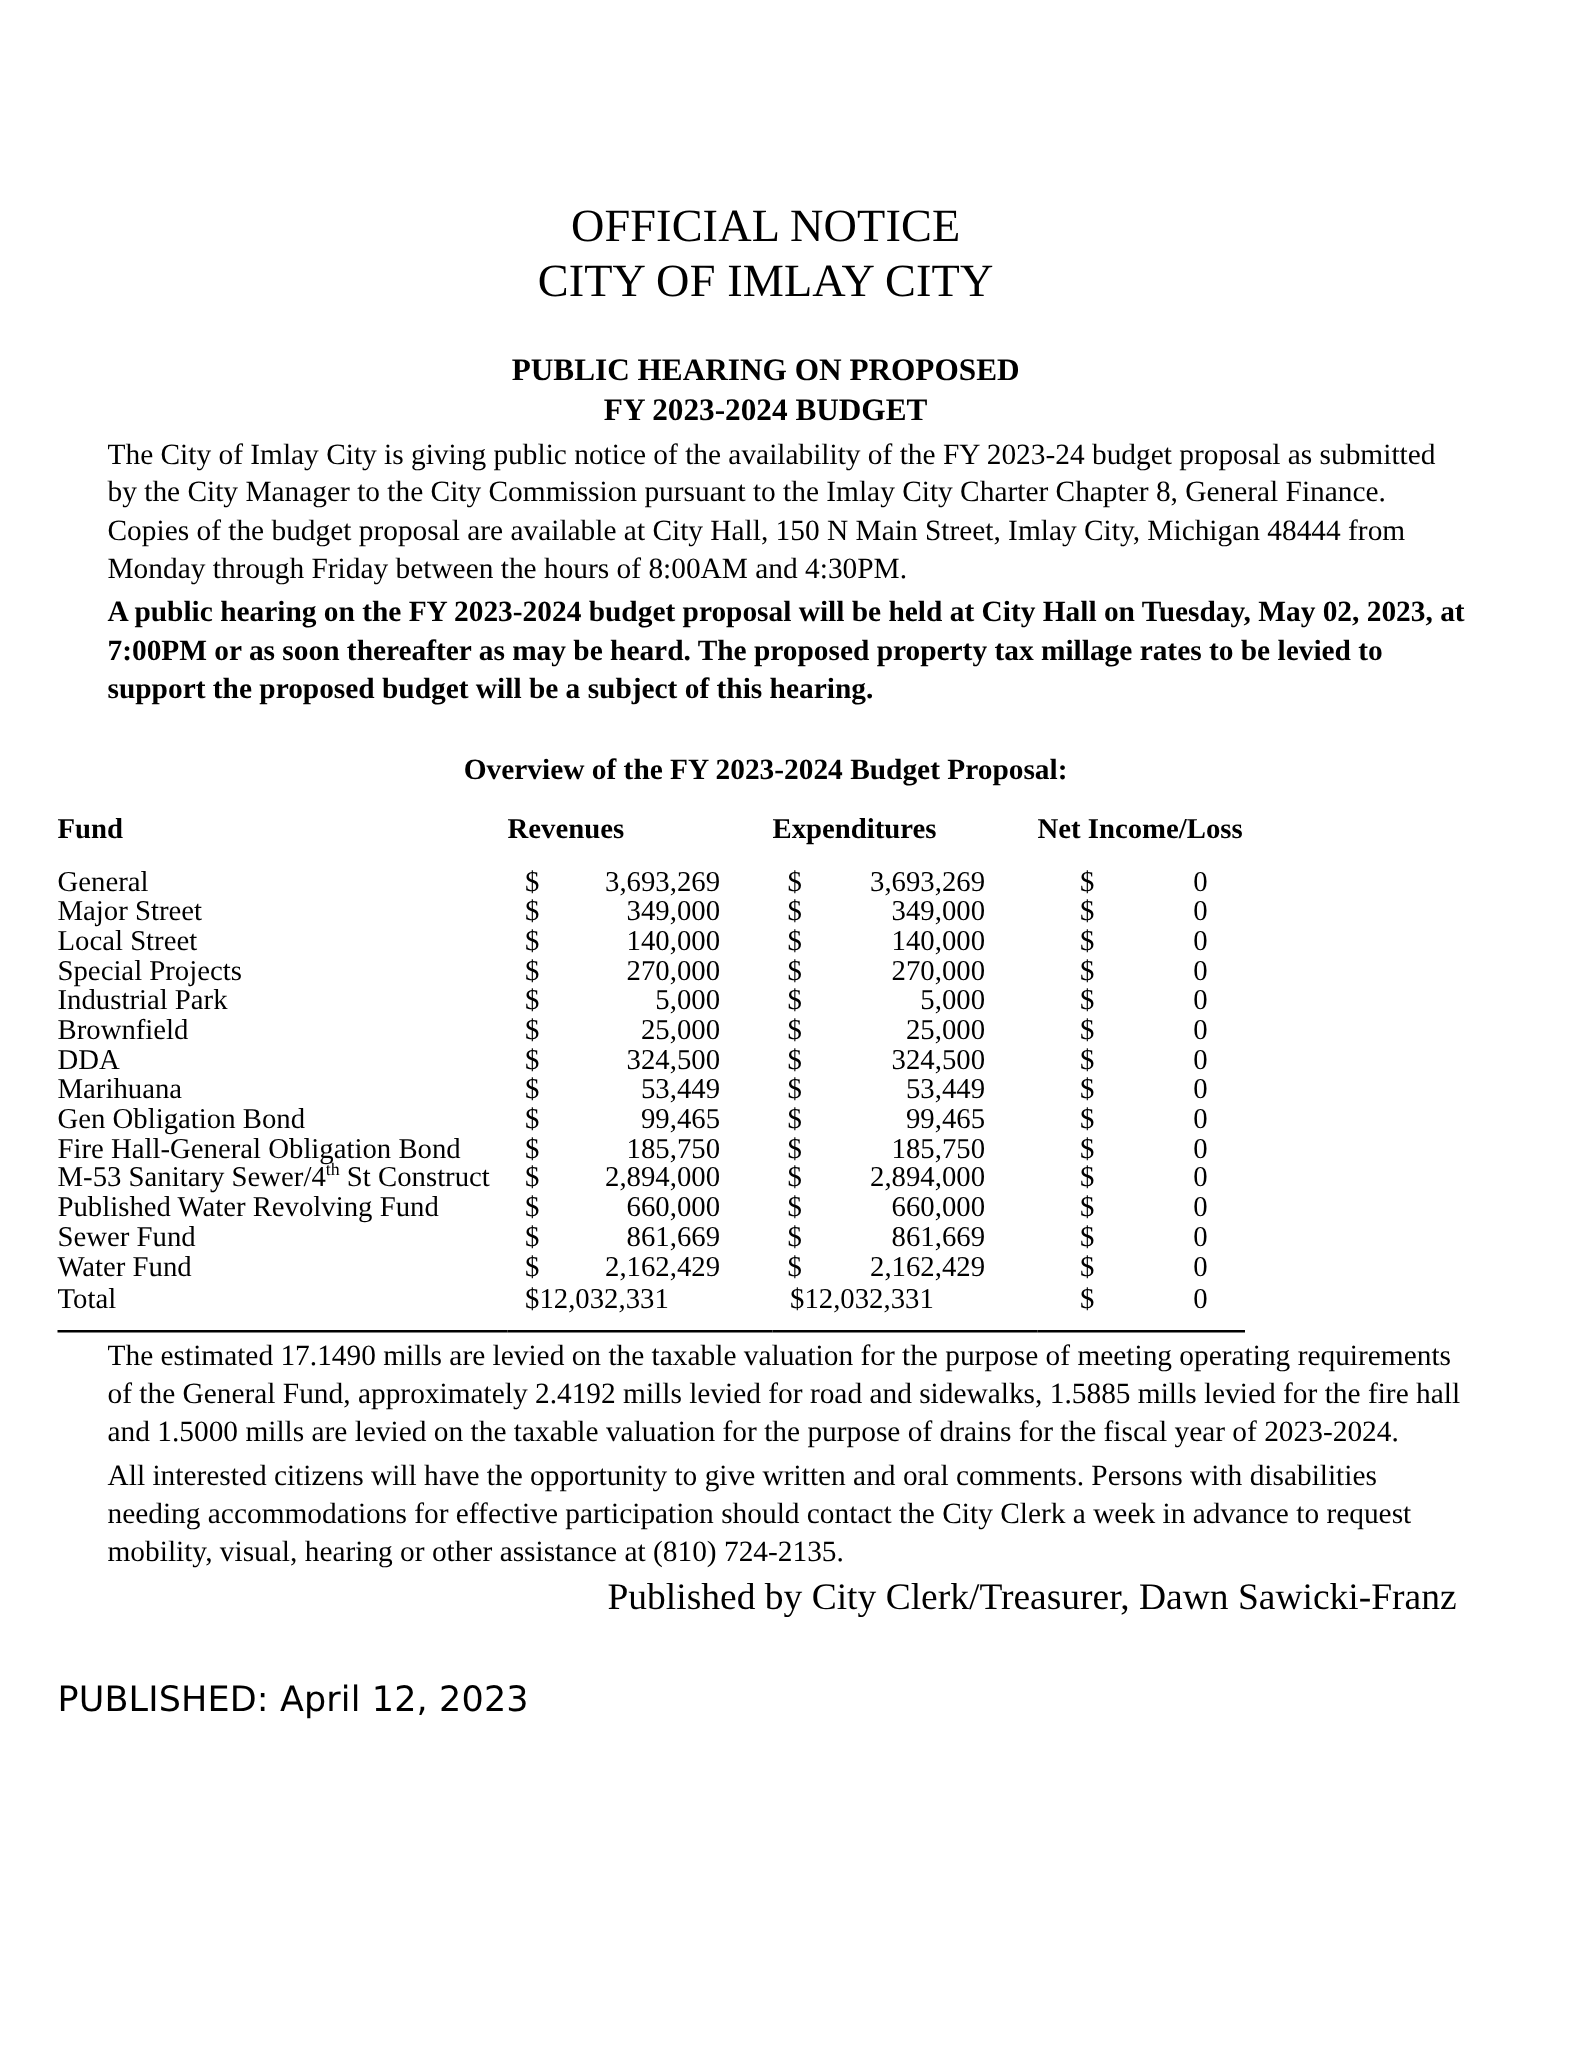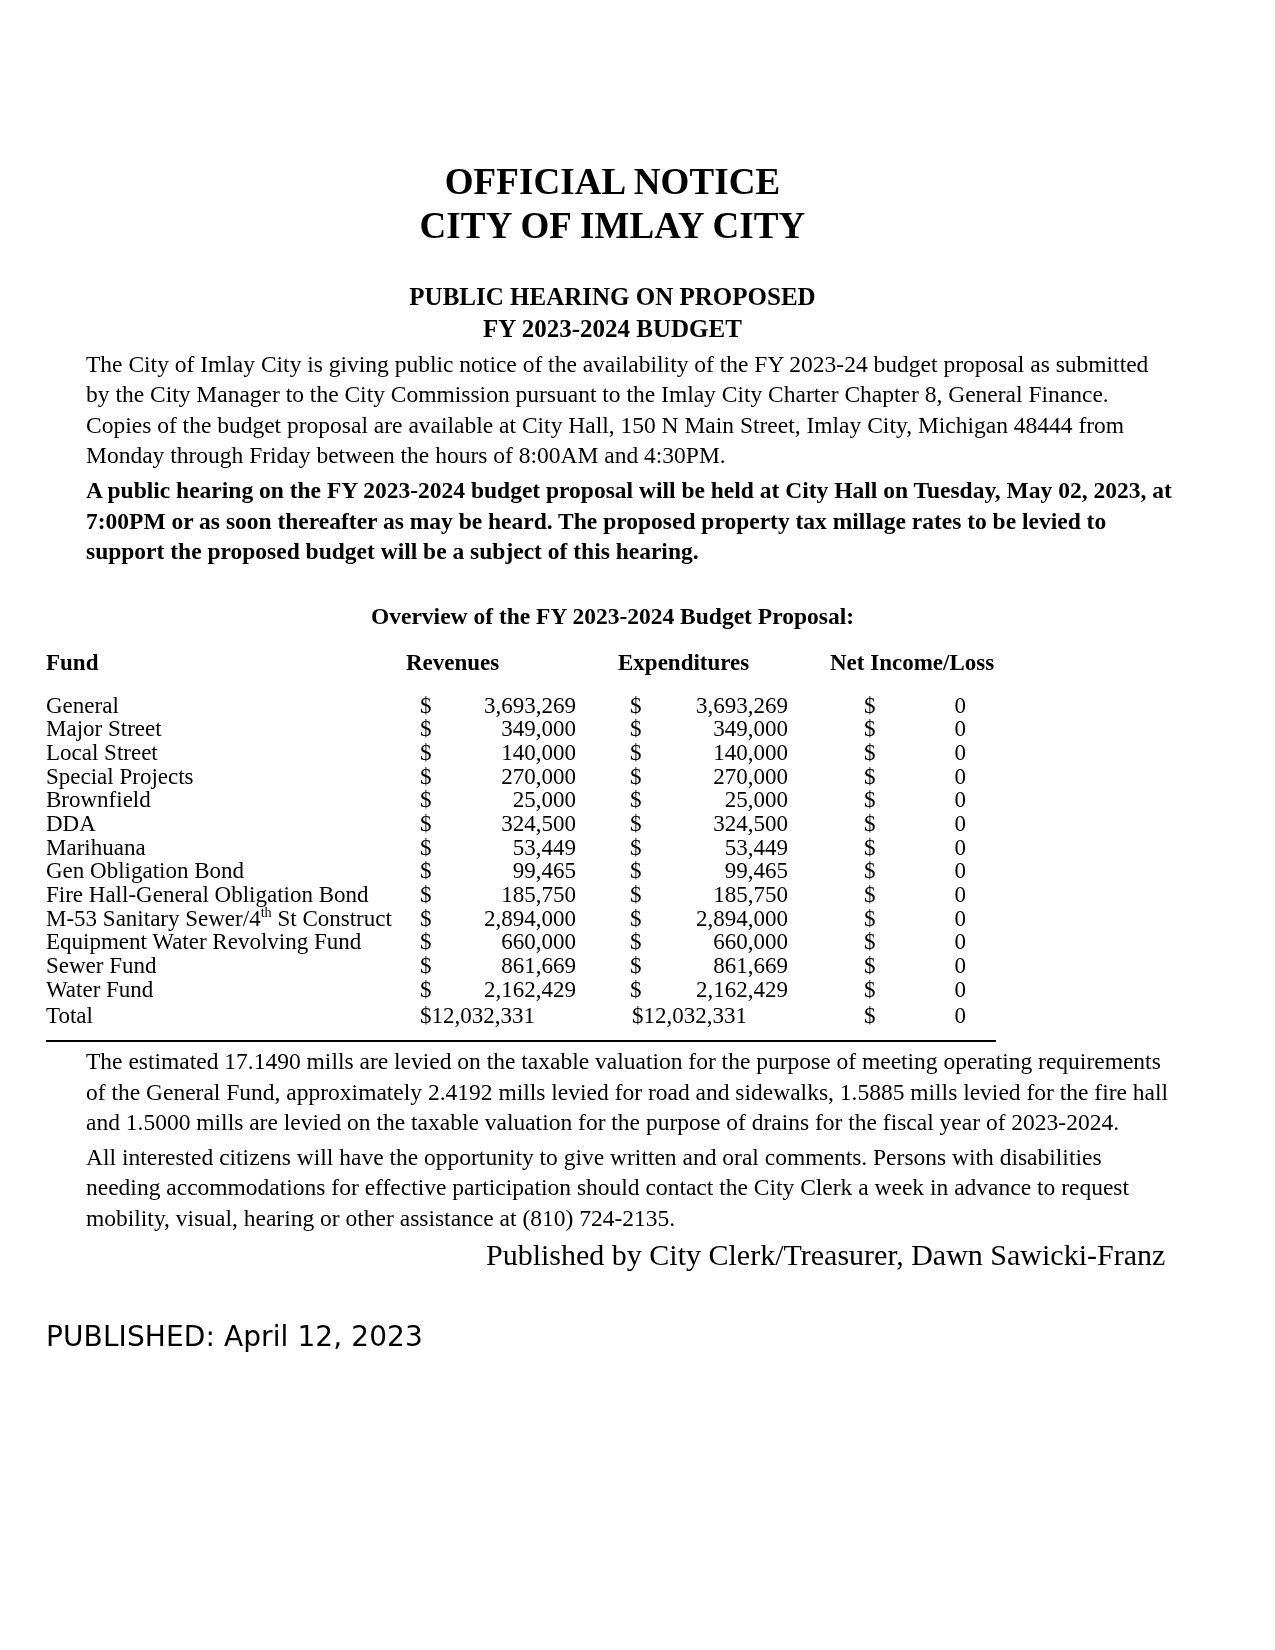--- a/index.html
+++ b/index.html
@@ -29,21 +29,21 @@
     width: 1133px;
   }
 
   
   .title-block {
     text-align: center;
     margin-top: 160px;
   }
   .title-line {
     font-size: 37px;
-    font-weight: bold;
+    font-weight: normal;
     line-height: 1.20;
     letter-spacing: 0.1px;
   }
   .subtitle-block {
     text-align: center;
     margin-top: 32px;
   }
   .subtitle-line {
     font-size: 25px;
     font-weight: bold;
@@ -275,20 +275,41 @@
               </span>
             </td>
             <td>
               <span class="net">
                 <span class="sym">$</span>
                 <span class="amt">0</span>
               </span>
             </td>
           </tr>
           <tr>
+            <td class="fund">Industrial Park</td>
+            <td class="rev">
+              <span class="money">
+                <span class="sym">$</span>
+                <span class="amt">5,000</span>
+              </span>
+            </td>
+            <td class="exp">
+              <span class="money">
+                <span class="sym">$</span>
+                <span class="amt">5,000</span>
+              </span>
+            </td>
+            <td>
+              <span class="net">
+                <span class="sym">$</span>
+                <span class="amt">0</span>
+              </span>
+            </td>
+          </tr>
+          <tr>
             <td class="fund">Brownfield</td>
             <td class="rev">
               <span class="money">
                 <span class="sym">$</span>
                 <span class="amt">25,000</span>
               </span>
             </td>
             <td class="exp">
               <span class="money">
                 <span class="sym">$</span>
@@ -401,21 +422,21 @@
               </span>
             </td>
             <td>
               <span class="net">
                 <span class="sym">$</span>
                 <span class="amt">0</span>
               </span>
             </td>
           </tr>
           <tr>
-            <td class="fund">Equipment Water Revolving Fund</td>
+            <td class="fund">Published Water Revolving Fund</td>
             <td class="rev">
               <span class="money">
                 <span class="sym">$</span>
                 <span class="amt">660,000</span>
               </span>
             </td>
             <td class="exp">
               <span class="money">
                 <span class="sym">$</span>
                 <span class="amt">660,000</span>

